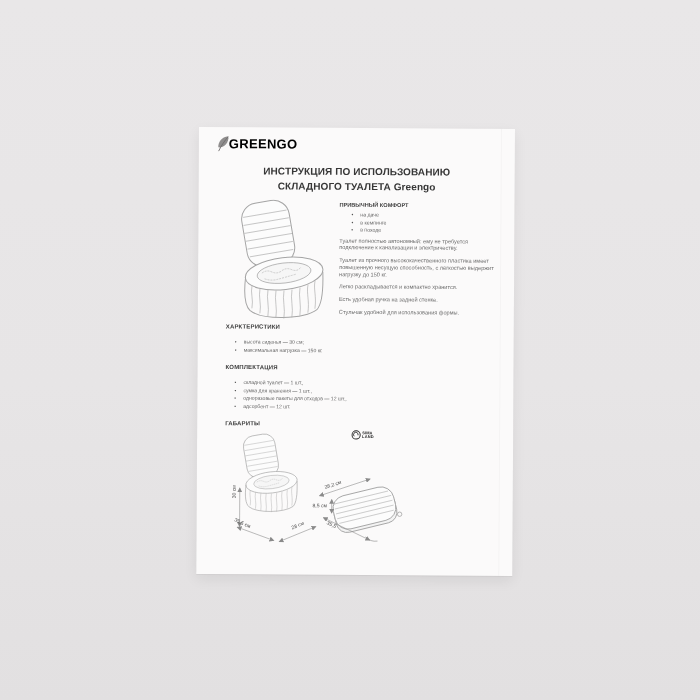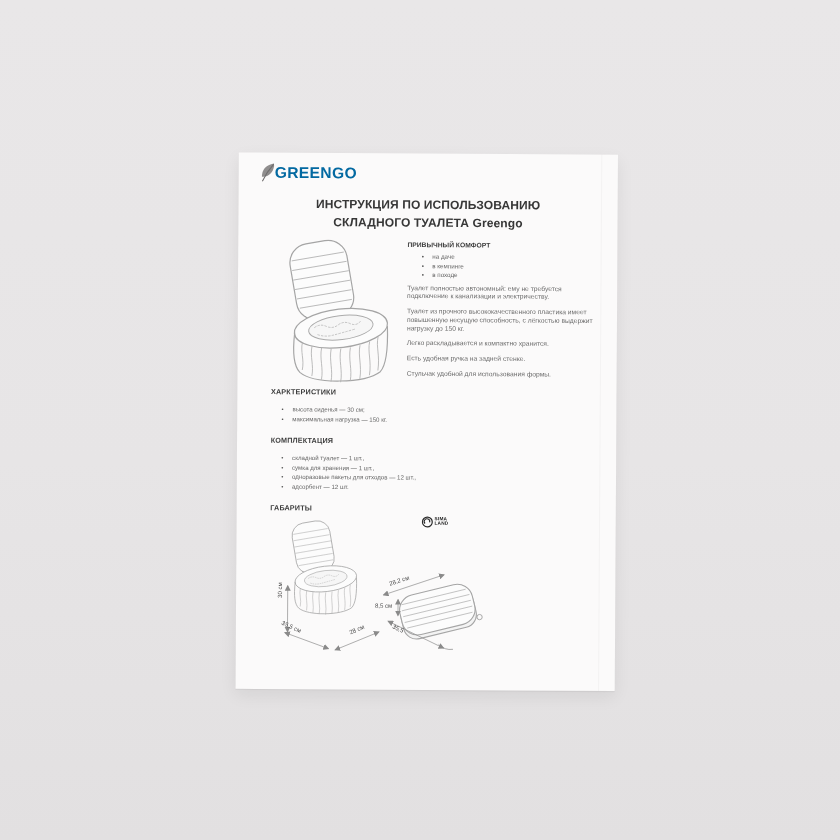--- a/index.html
+++ b/index.html
@@ -12,21 +12,21 @@
   }
   .paper{
     position:absolute;left:199px;top:127px;width:316px;height:447px;
     background:#fbfafa;
     box-shadow:0 1px 0 rgba(0,0,0,.04),0 5px 14px rgba(0,0,0,.07);
     transform:rotate(.35deg);transform-origin:0 0;
   }
   .crease{position:absolute;top:0;bottom:0;right:13px;width:1px;background:rgba(0,0,0,.028);}
   
   .brand{position:absolute;left:18px;top:8px;display:flex;align-items:center;}
-  .brand-name{font-size:13px;font-weight:700;color:#0369a1;letter-spacing:.3px;margin-left:-1px;}
+  .brand-name{font-size:13px;font-weight:700;color:#000000;letter-spacing:.3px;margin-left:-1px;}
   
   .title{position:absolute;top:36px;left:0;right:0;text-align:center;
     font-size:10px;font-weight:700;color:#373737;line-height:15px;letter-spacing:.1px;}
   
   .hero{position:absolute;left:26px;top:72px;width:118px;height:126px;}
   
   .right-col{position:absolute;left:141px;top:74px;width:205px;transform:scale(.8);transform-origin:0 0;color:#6d6d6d;}
   .comfort-h{font-size:7px;font-weight:700;color:#3d3d3d;margin:0 0 3px;line-height:8px;}
   ul.dots{list-style:none;margin:0;padding:0;}
   ul.dots li{position:relative;font-size:6.5px;line-height:9.5px;padding-left:26px;color:#686868;}

